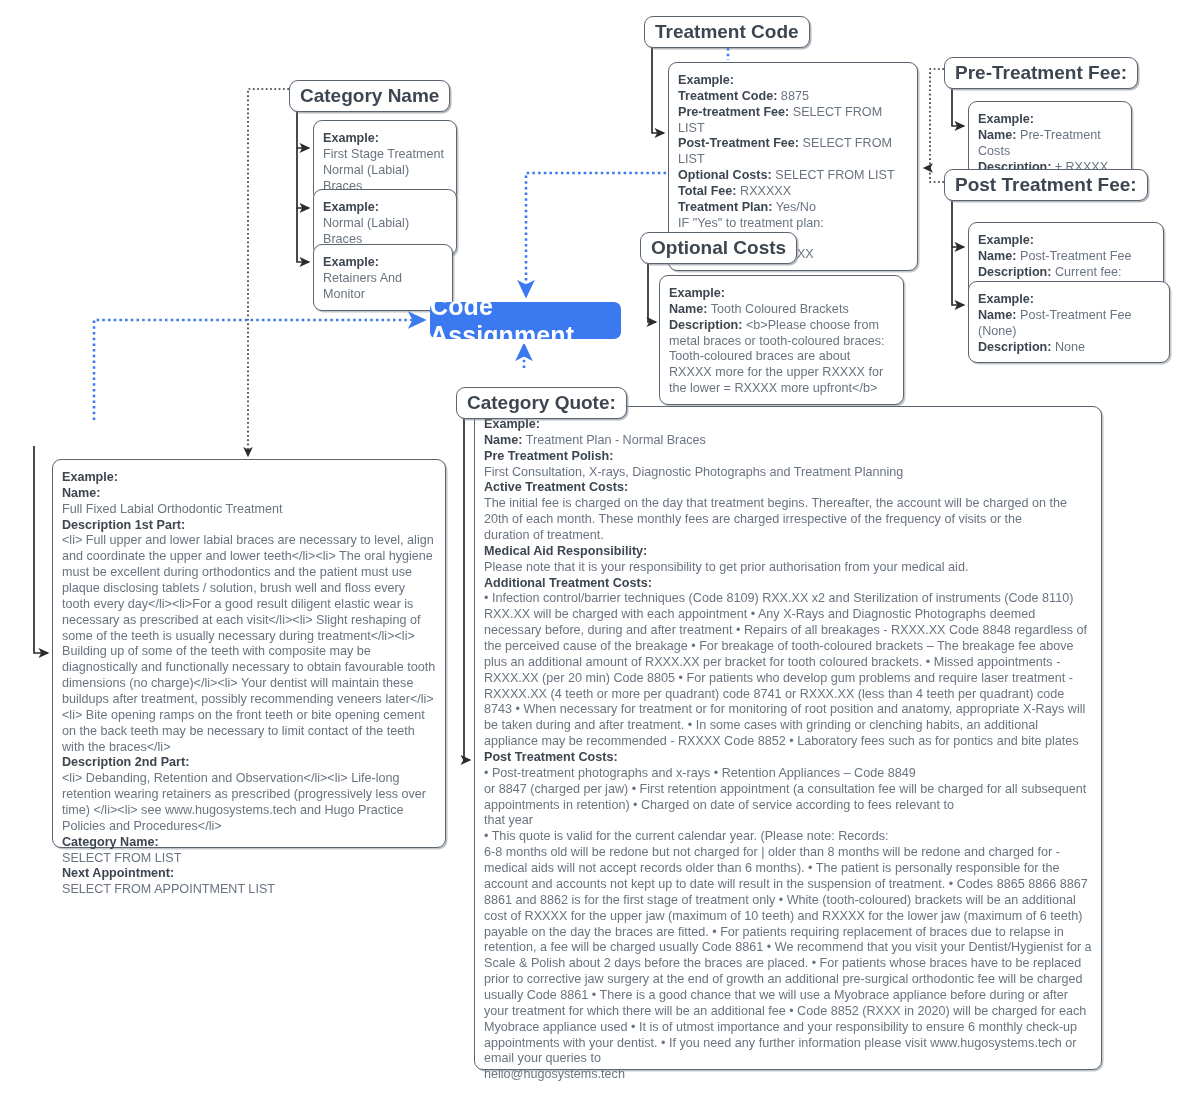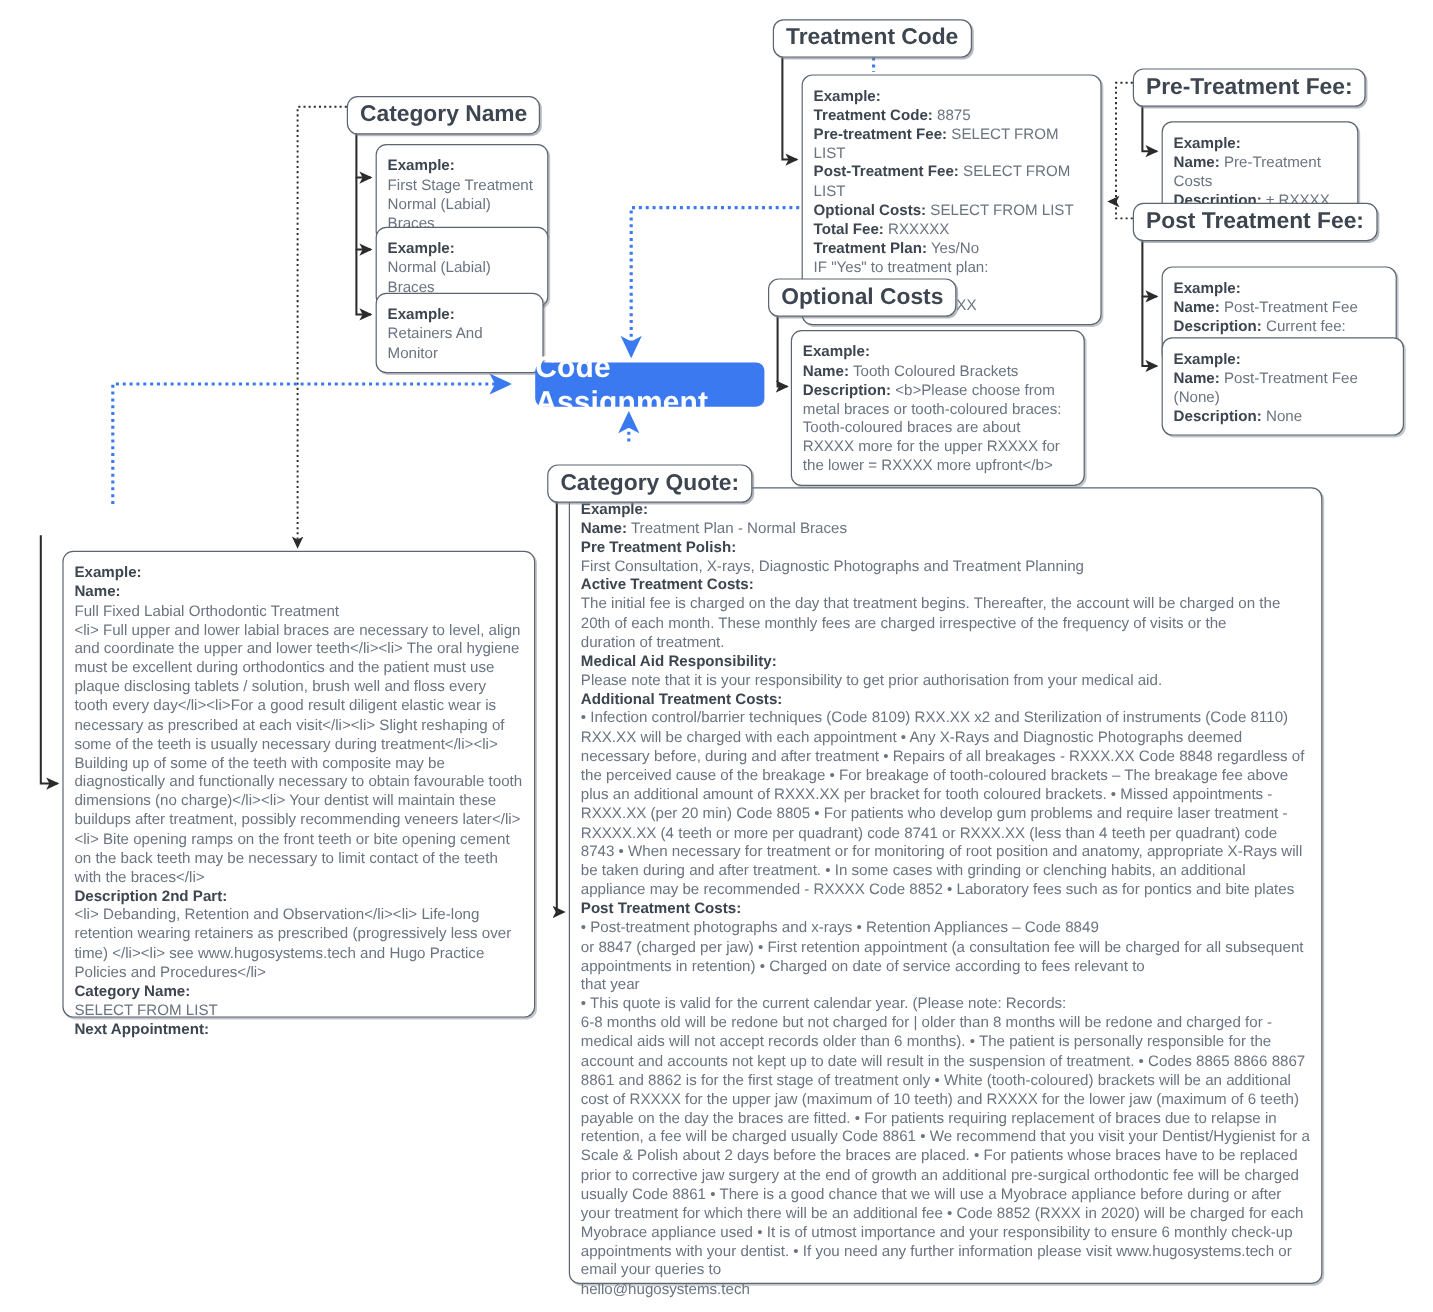--- a/index.html
+++ b/index.html
@@ -71,21 +71,20 @@
     border-radius: 7px;
     color: #ffffff;
     font-weight: bold;
     font-size: 25px;
     letter-spacing: 0.1px;
     display: flex;
     align-items: center;
     justify-content: center;
     z-index: 7;
     box-sizing: border-box;
-    margin-left: 16px;
   }
 
   
   #pill-treatment-code   { left: 644px;  top: 16px;  }
   #pill-category-name    { left: 289px;  top: 80px;  }
   #pill-pre-fee          { left: 944px;  top: 57px;  }
   #pill-post-fee         { left: 944px;  top: 169px; }
   #pill-optional-costs   { left: 640px;  top: 232px; }
   #pill-category-quote   { left: 456px;  top: 387px; }
   #pill-treatment-report { left: 26px;   top: 420px; }
@@ -238,26 +237,28 @@
   <div id="card-optional" class="card">
     <span class="ln k">Example:</span>
     <span class="ln"><span class="k">Name:</span><span> Tooth Coloured Brackets</span></span>
     <span class="para"><span class="k">Description:</span><span> &lt;b&gt;Please choose from metal braces or tooth-coloured braces: Tooth-coloured braces are about RXXXX more for the upper RXXXX for the lower = RXXXX more upfront&lt;/b&gt;</span></span>
   </div>
 
   <div id="card-report" class="card">
     <span class="ln k">Example:</span>
     <span class="ln k">Name:</span>
     <span class="ln">Full Fixed Labial Orthodontic Treatment</span>
+    <span class="ln k">Description 1st Part:</span>
     <span class="para">&lt;li&gt; Full upper and lower labial braces are necessary to level, align and coordinate the upper and lower teeth&lt;/li&gt;&lt;li&gt; The oral hygiene must be excellent during orthodontics and the patient must use plaque disclosing tablets / solution, brush well and floss every tooth every day&lt;/li&gt;&lt;li&gt;For a good result diligent elastic wear is necessary as prescribed at each visit&lt;/li&gt;&lt;li&gt; Slight reshaping of some of the teeth is usually necessary during treatment&lt;/li&gt;&lt;li&gt; Building up of some of the teeth with composite may be diagnostically and functionally necessary to obtain favourable tooth dimensions (no charge)&lt;/li&gt;&lt;li&gt; Your dentist will maintain these buildups after treatment, possibly recommending veneers later&lt;/li&gt;&lt;li&gt; Bite opening ramps on the front teeth or bite opening cement on the back teeth may be necessary to limit contact of the teeth with the braces&lt;/li&gt;</span>
     <span class="ln k">Description 2nd Part:</span>
     <span class="para">&lt;li&gt; Debanding, Retention and Observation&lt;/li&gt;&lt;li&gt; Life-long retention wearing retainers as prescribed (progressively less over time) &lt;/li&gt;&lt;li&gt; see www.hugosystems.tech and Hugo Practice Policies and Procedures&lt;/li&gt;</span>
     <span class="ln k">Category Name:</span>
     <span class="ln">SELECT FROM LIST</span>
     <span class="ln k">Next Appointment:</span>
+    <span class="ln">SELECT FROM APPOINTMENT LIST</span>
   </div>
 
   <div id="card-quote" class="card">
     <span class="ln k">Example:</span>
     <span class="ln"><span class="k">Name:</span><span> Treatment Plan - Normal Braces</span></span>
     <span class="ln k">Pre Treatment Polish:</span>
     <span class="ln">First Consultation, X-rays, Diagnostic Photographs and Treatment Planning</span>
     <span class="ln k">Active Treatment Costs:</span>
     <span class="para">The initial fee is charged on the day that treatment begins. Thereafter, the account will be charged on the 20th of each month. These monthly fees are charged irrespective of the frequency of visits or the</span>
     <span class="ln">duration of treatment.</span>

